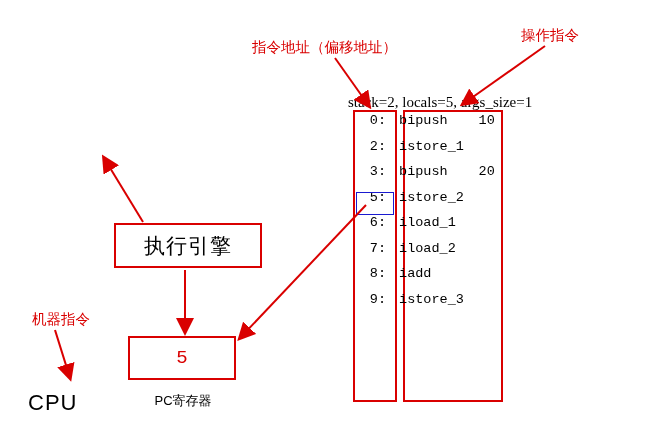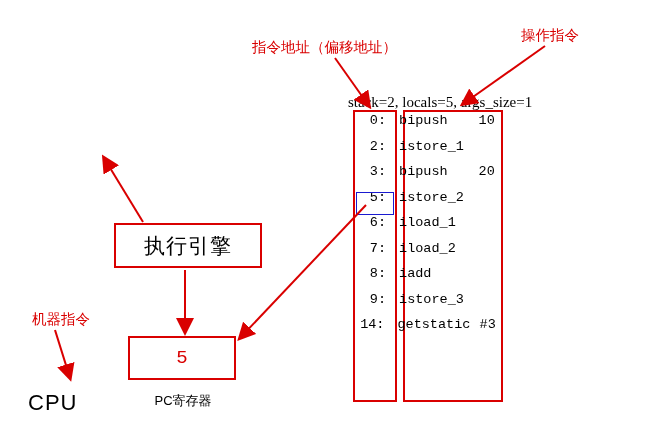--- a/index.html
+++ b/index.html
@@ -207,25 +207,20 @@
     <div class="code-row">
       <span class="code-addr">8:</span>
       <span class="code-op">iadd</span>
       <span class="code-arg"></span>
     </div>
     <div class="code-row">
       <span class="code-addr">9:</span>
       <span class="code-op">istore_3</span>
       <span class="code-arg"></span>
     </div>
-    <div class="code-row">
-      <span class="code-addr">14:</span>
-      <span class="code-op">getstatic</span>
-      <span class="code-arg">#3</span>
-    </div>
   </div>
 
   <div id="pc-highlight"></div>
 
   <div class="label" id="lbl-addr">指令地址（偏移地址）</div>
   <div class="label" id="lbl-op">操作指令</div>
   <div class="label" id="lbl-mcode">机器指令</div>
 
   <div id="engine-box">
     <span id="engine-text">执行引擎</span>

